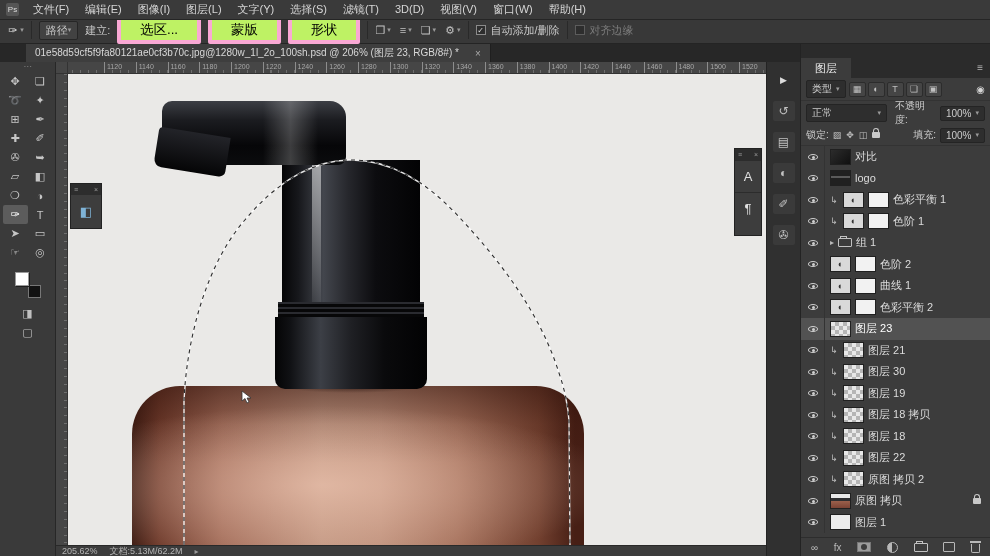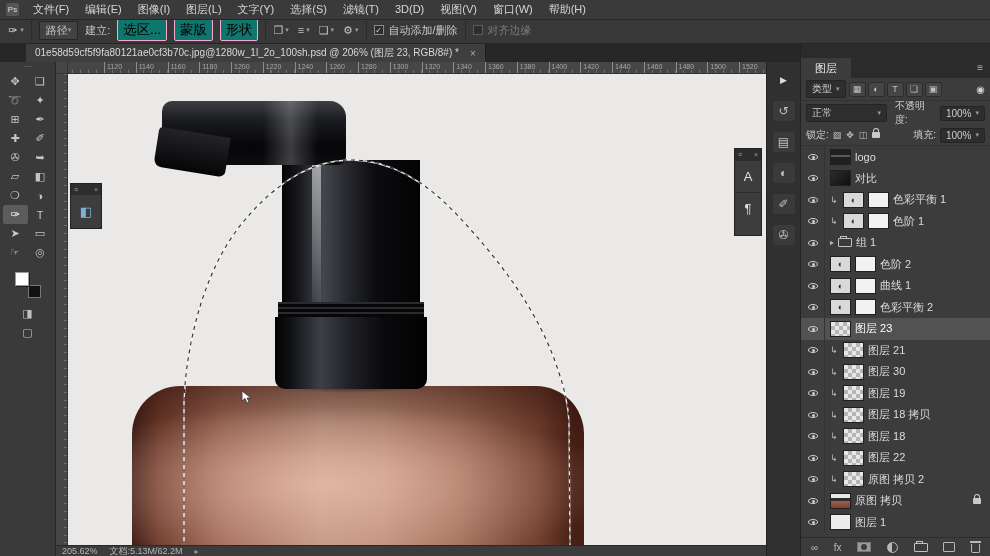--- a/index.html
+++ b/index.html
@@ -9,31 +9,31 @@
 
 .menubar{position:absolute;top:0;left:0;right:0;height:20px;background:#3a3a3a;border-bottom:1px solid #252525;display:flex;align-items:center;padding-left:4px;z-index:10}
 .ps-logo{width:13px;height:13px;background:#555;color:#ddd;font-size:8px;border-radius:2px;display:flex;align-items:center;justify-content:center;margin:0 6px 0 2px}
 .menu-item{padding:0 8px;line-height:17px;font-size:11px;color:#d6d6d6;white-space:nowrap}
 
 
 .optionsbar{position:absolute;top:17px;left:0;right:0;height:27px;background:#383838;border-bottom:1px solid #242424;display:flex;align-items:center;gap:7px;padding:0 8px;font-size:11px;color:#c8c8c8;z-index:9}
 .ob-sep{width:1px;height:18px;background:#292929;flex:none}
 .ob-toolicon{display:flex;align-items:center;gap:3px;color:#ddd}
 .ob-select{display:flex;align-items:center;background:#424242;border:1px solid #262626;border-radius:2px;padding:1px 6px;white-space:nowrap}
-.ob-btn{padding:1px 5px;border:1px solid #f9a8d4;border-radius:2px;background:#0f766e;white-space:nowrap}
+.ob-btn{padding:1px 19px;border:4px solid #f9a8d4;border-radius:2px;background:#bef264;white-space:nowrap}
 .caret{font-size:7px;color:#9a9a9a}
 .ob-iconbtn{display:flex;align-items:center;gap:2px;color:#c2c2c2;font-size:11px}
 .checkbox{width:10px;height:10px;border:1px solid #8a8a8a;background:#2d2d2d;display:inline-flex;align-items:center;justify-content:center;font-size:8px;color:#ddd;flex:none}
 .ob-label{white-space:nowrap}
 .disabled{color:#7b7b7b}
 .disabled .checkbox{border-color:#5c5c5c}
 
 
 .tabbar{position:absolute;top:44px;left:0;width:800px;height:18px;background:#272727;display:flex;padding-left:26px}
-.doc-tab{display:flex;align-items:center;gap:11px;background:#3e3e3e;border-right:1px solid #1f1f1f;padding:0 9px;font-size:10px;color:#d8d8d8;white-space:nowrap}
+.doc-tab{display:flex;align-items:center;gap:16px;background:#3e3e3e;border-right:1px solid #1f1f1f;padding:0 9px;font-size:10px;color:#d8d8d8;white-space:nowrap}
 .doc-close{color:#aaa;font-size:10px}
 
 
 .toolbar{position:absolute;top:62px;left:0;width:56px;bottom:0;background:#3a3a3a;border-right:1px solid #272727;display:flex;flex-direction:column;align-items:center;padding-top:1px}
 .toolbar-grip{color:#8a8a8a;font-size:8px;line-height:8px}
 .tools{display:grid;grid-template-columns:25px 25px;margin-top:1px}
 .tool{height:19px;display:flex;align-items:center;justify-content:center;font-size:11px;color:#c6c6c6}
 .tool.active{background:#5c5c5c;border-radius:2px;color:#fff}
 .swatches{position:relative;width:28px;height:26px;margin-top:10px;flex:none}
 .swatch-bg{position:absolute;right:1px;bottom:0;width:13px;height:13px;background:#121212;border:1px solid #777}
@@ -350,31 +350,31 @@
         <span>100%</span>
         <span class="caret">▾</span>
       </span>
     </div>
     <div class="layers-list">
         <div class="layer-row">
           <span class="eye-cell">
             <span class="eye"></span>
           </span>
           <span class="row-body">
+            <span class="thumb t-dark"></span>
+            <span class="layer-name">对比</span>
+          </span>
+        </div>
+        <div class="layer-row">
+          <span class="eye-cell">
+            <span class="eye"></span>
+          </span>
+          <span class="row-body">
             <span class="thumb t-logo"></span>
             <span class="layer-name">logo</span>
-          </span>
-        </div>
-        <div class="layer-row">
-          <span class="eye-cell">
-            <span class="eye"></span>
-          </span>
-          <span class="row-body">
-            <span class="thumb t-dark"></span>
-            <span class="layer-name">对比</span>
           </span>
         </div>
         <div class="layer-row">
           <span class="eye-cell">
             <span class="eye"></span>
           </span>
           <span class="row-body">
             <span class="clip">↳</span>
             <span class="adj-thumb">◐</span>
             <span class="mask-thumb"></span>

